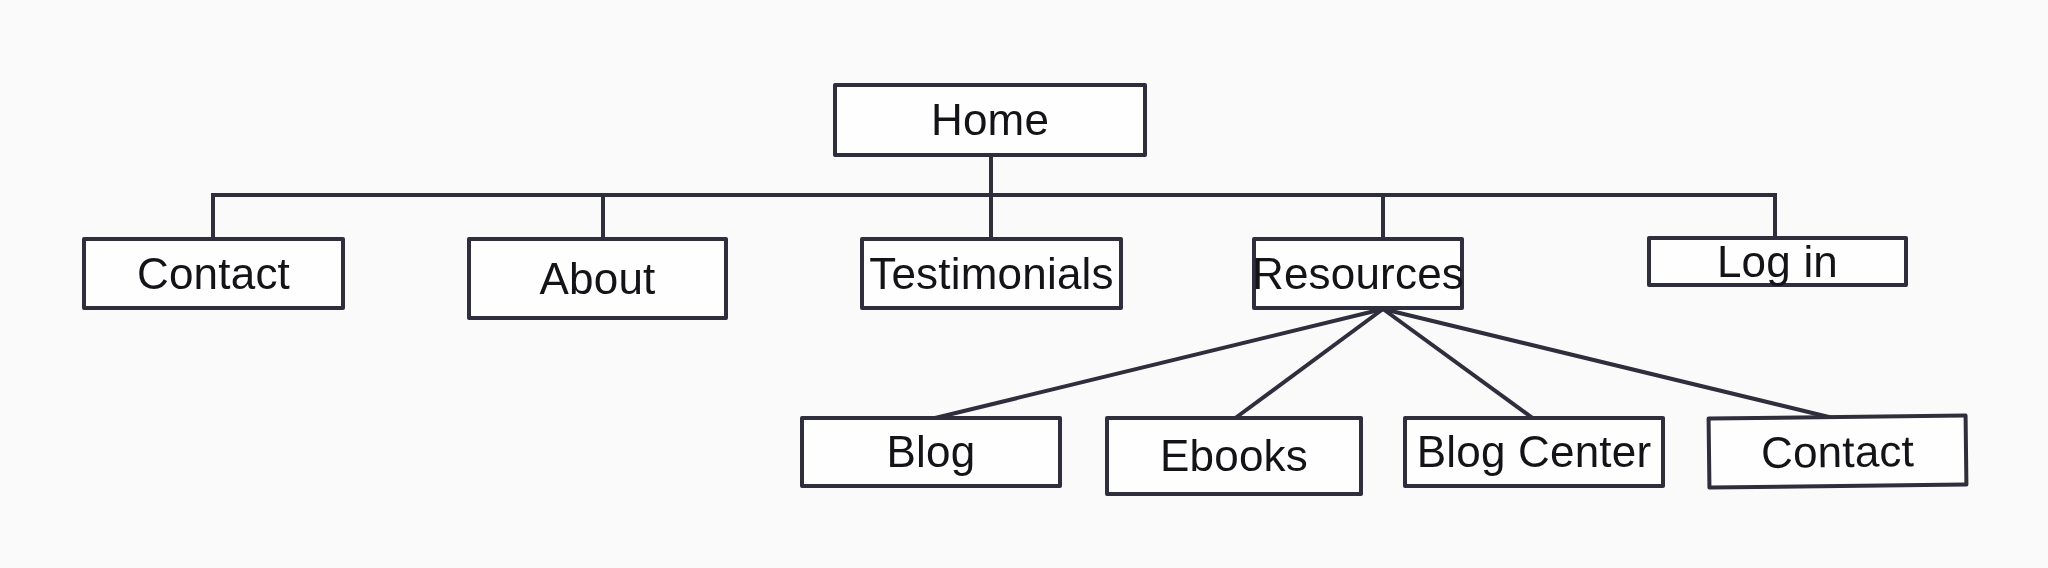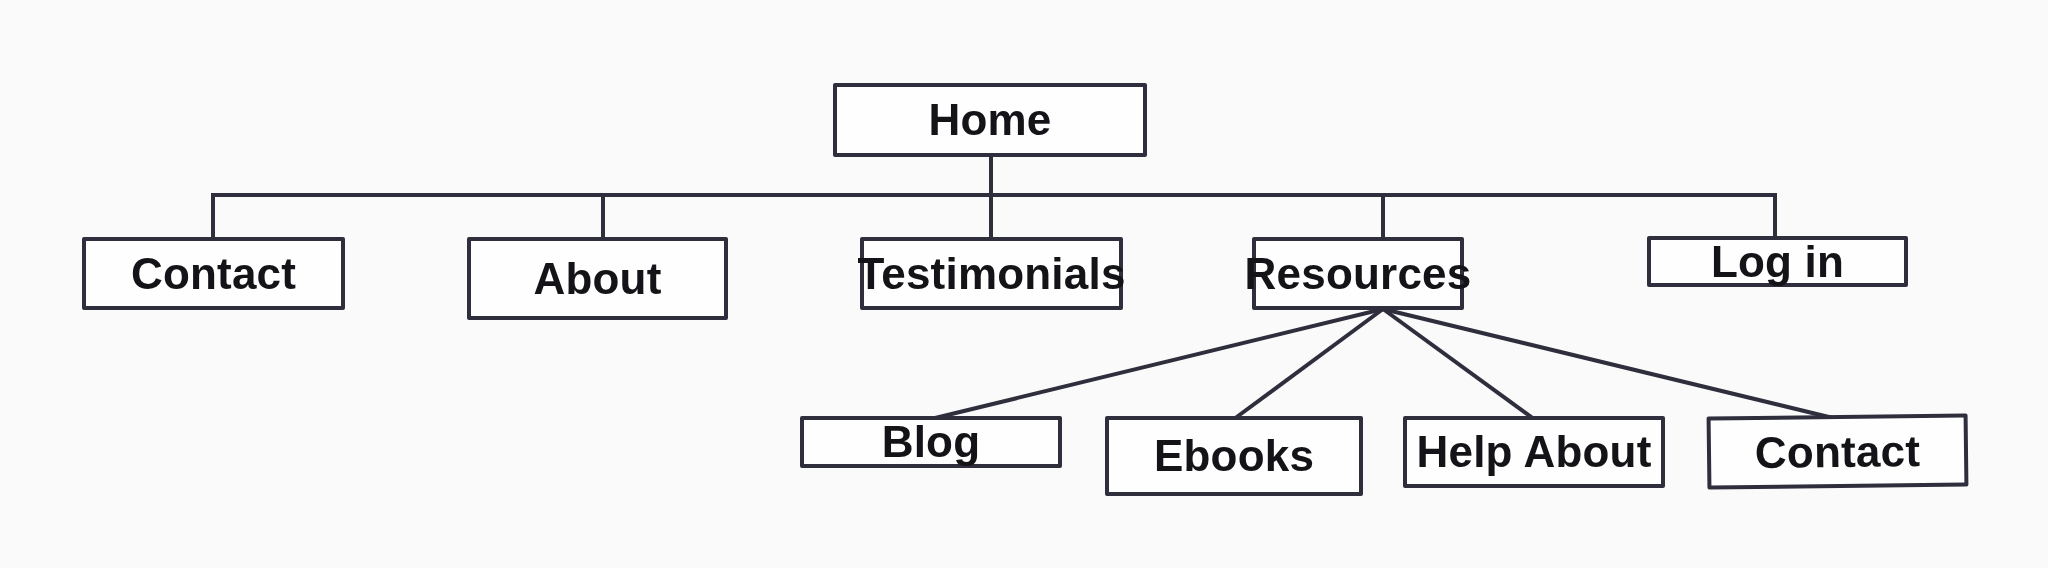--- a/index.html
+++ b/index.html
@@ -14,21 +14,20 @@
   body{
     width:2048px;height:568px;
     background:var(--bg);
     font-family:"Liberation Sans", sans-serif;
     overflow:hidden;
   }
   .canvas{
     position:relative;
     width:2048px;height:568px;
     background:var(--bg);
-    font-weight:bold;
   }
   .edges{
     position:absolute;left:0;top:0;
     width:2048px;height:568px;
     color:var(--line);
   }
   .node{
     position:absolute;
     background:var(--box-fill);
     border:4px solid var(--box-border);
@@ -82,29 +81,29 @@
   </div>
 
   <div class="node" style="left:1252px;top:237px;width:212px;height:73px">
     <span>Resources</span>
   </div>
 
   <div class="node" style="left:1647px;top:236px;width:261px;height:51px">
     <span>Log in</span>
   </div>
 
-  <div class="node" style="left:800px;top:416px;width:262px;height:52px">
+  <div class="node" style="left:800px;top:416px;width:262px;height:72px">
     <span>Blog</span>
   </div>
 
   <div class="node" style="left:1105px;top:416px;width:258px;height:80px">
     <span>Ebooks</span>
   </div>
 
   <div class="node" style="left:1403px;top:416px;width:262px;height:72px">
-    <span>Help About</span>
+    <span>Blog Center</span>
   </div>
 
   <div class="node tilt" style="left:1707px;top:415px;width:261px;height:73px">
     <span>Contact</span>
   </div>
 
 </div>
 
 </body></html>

